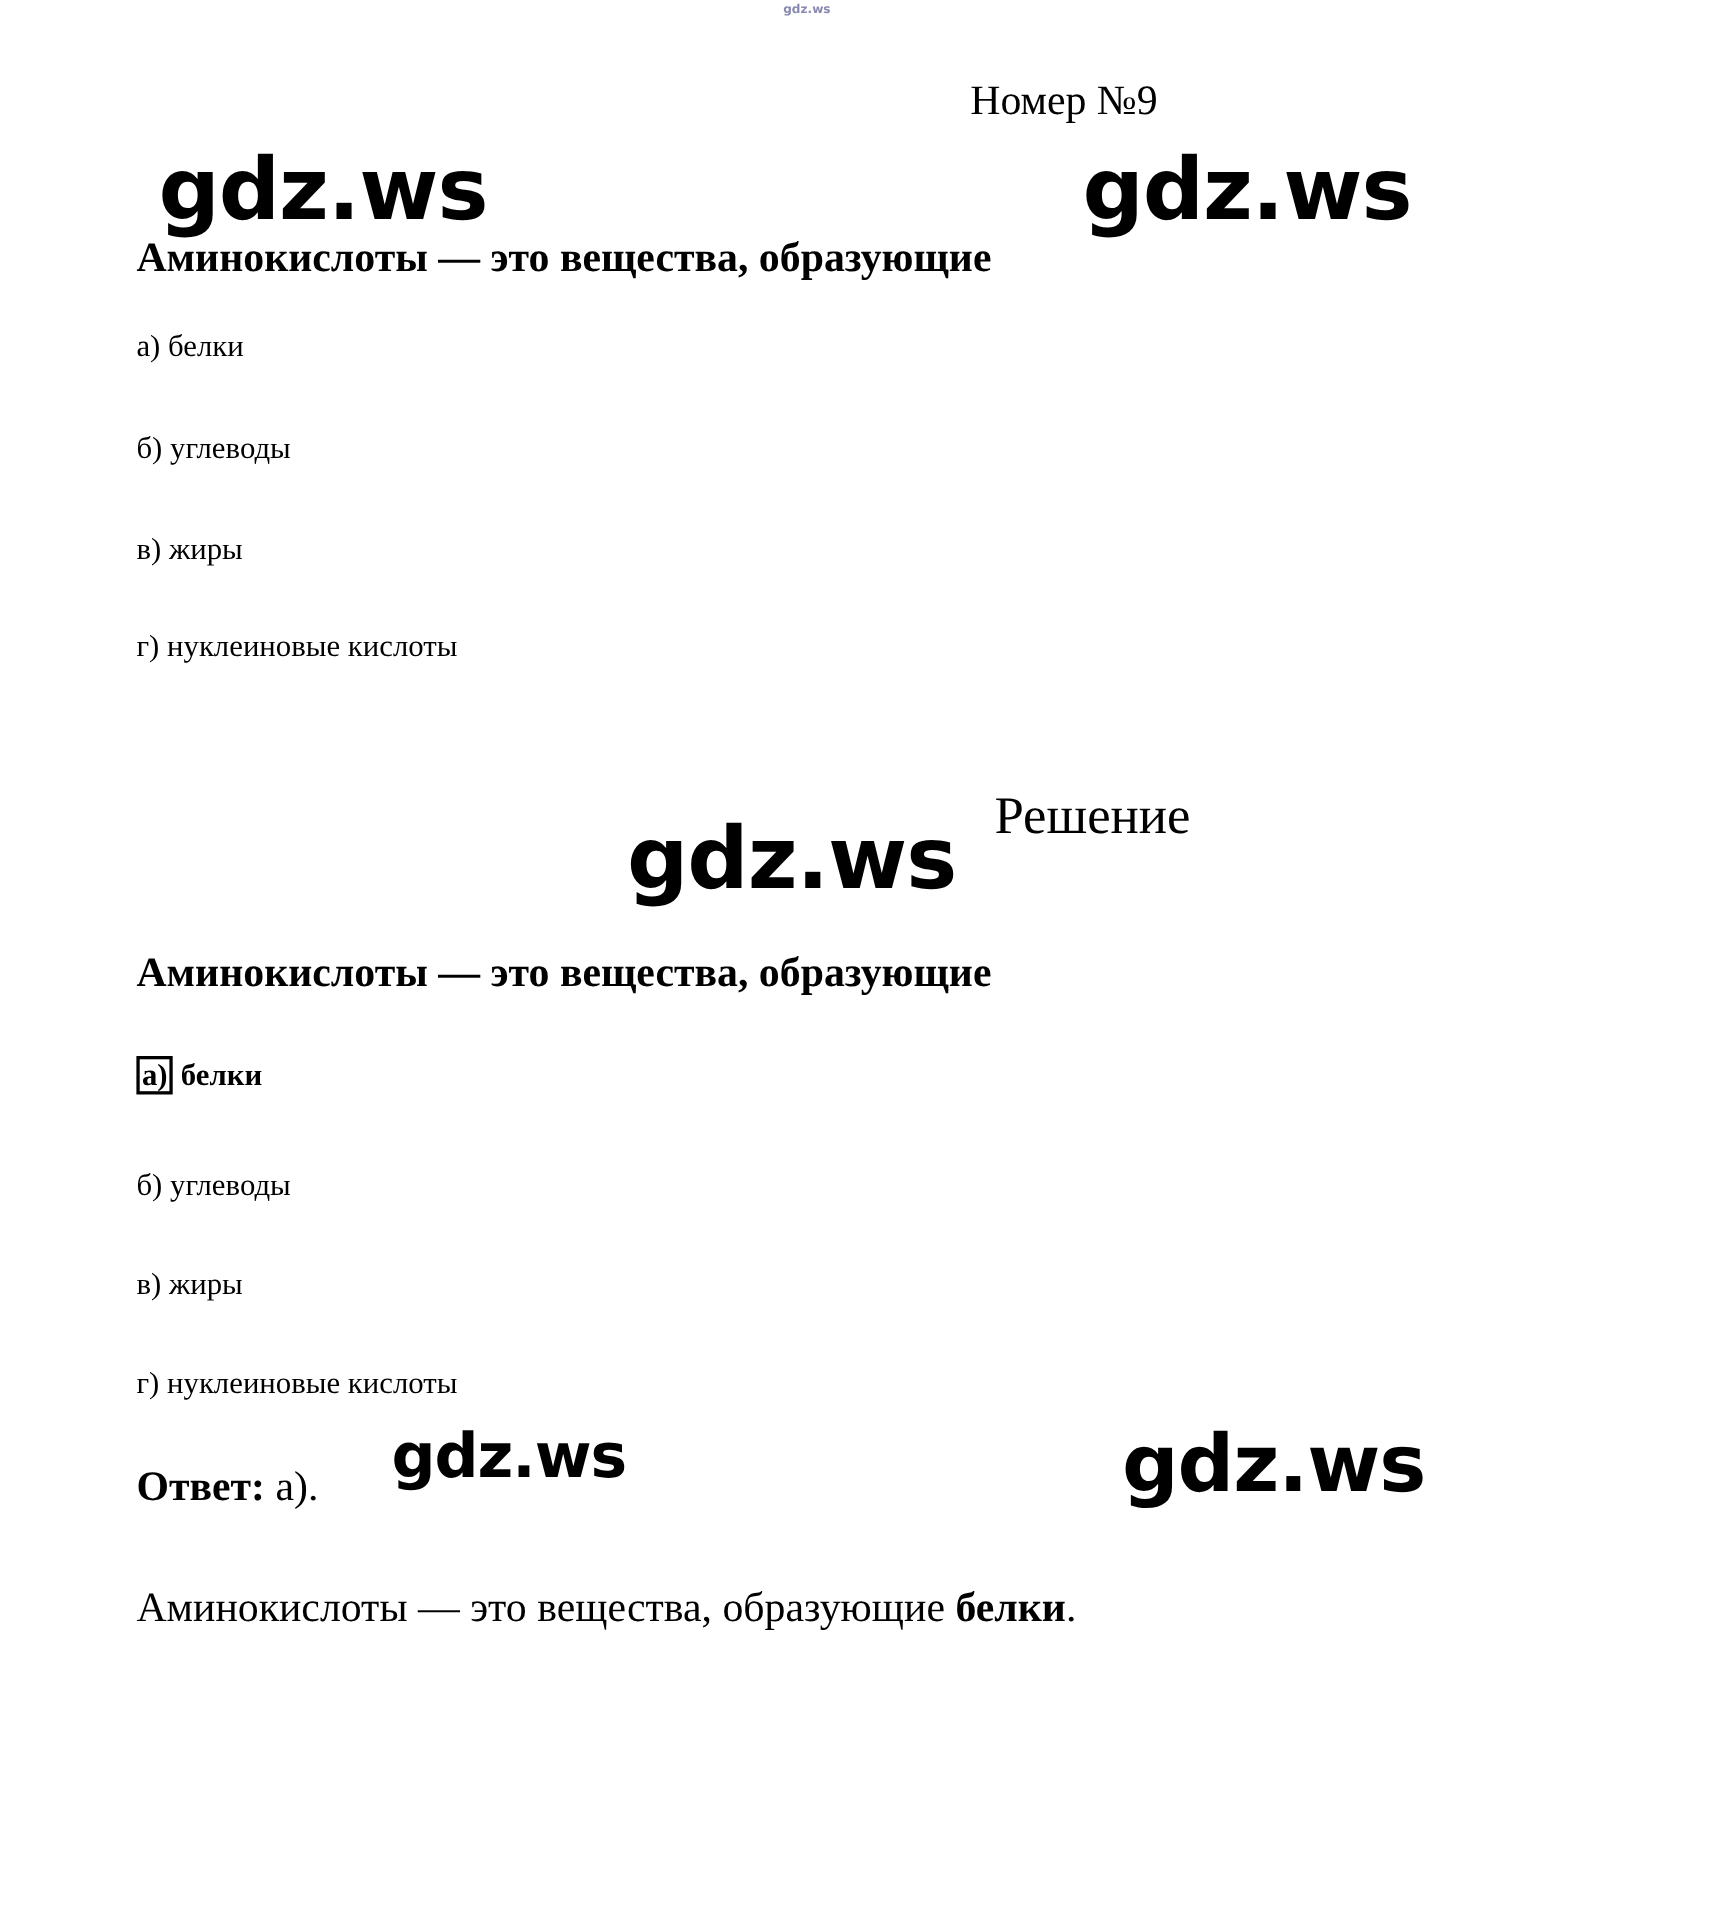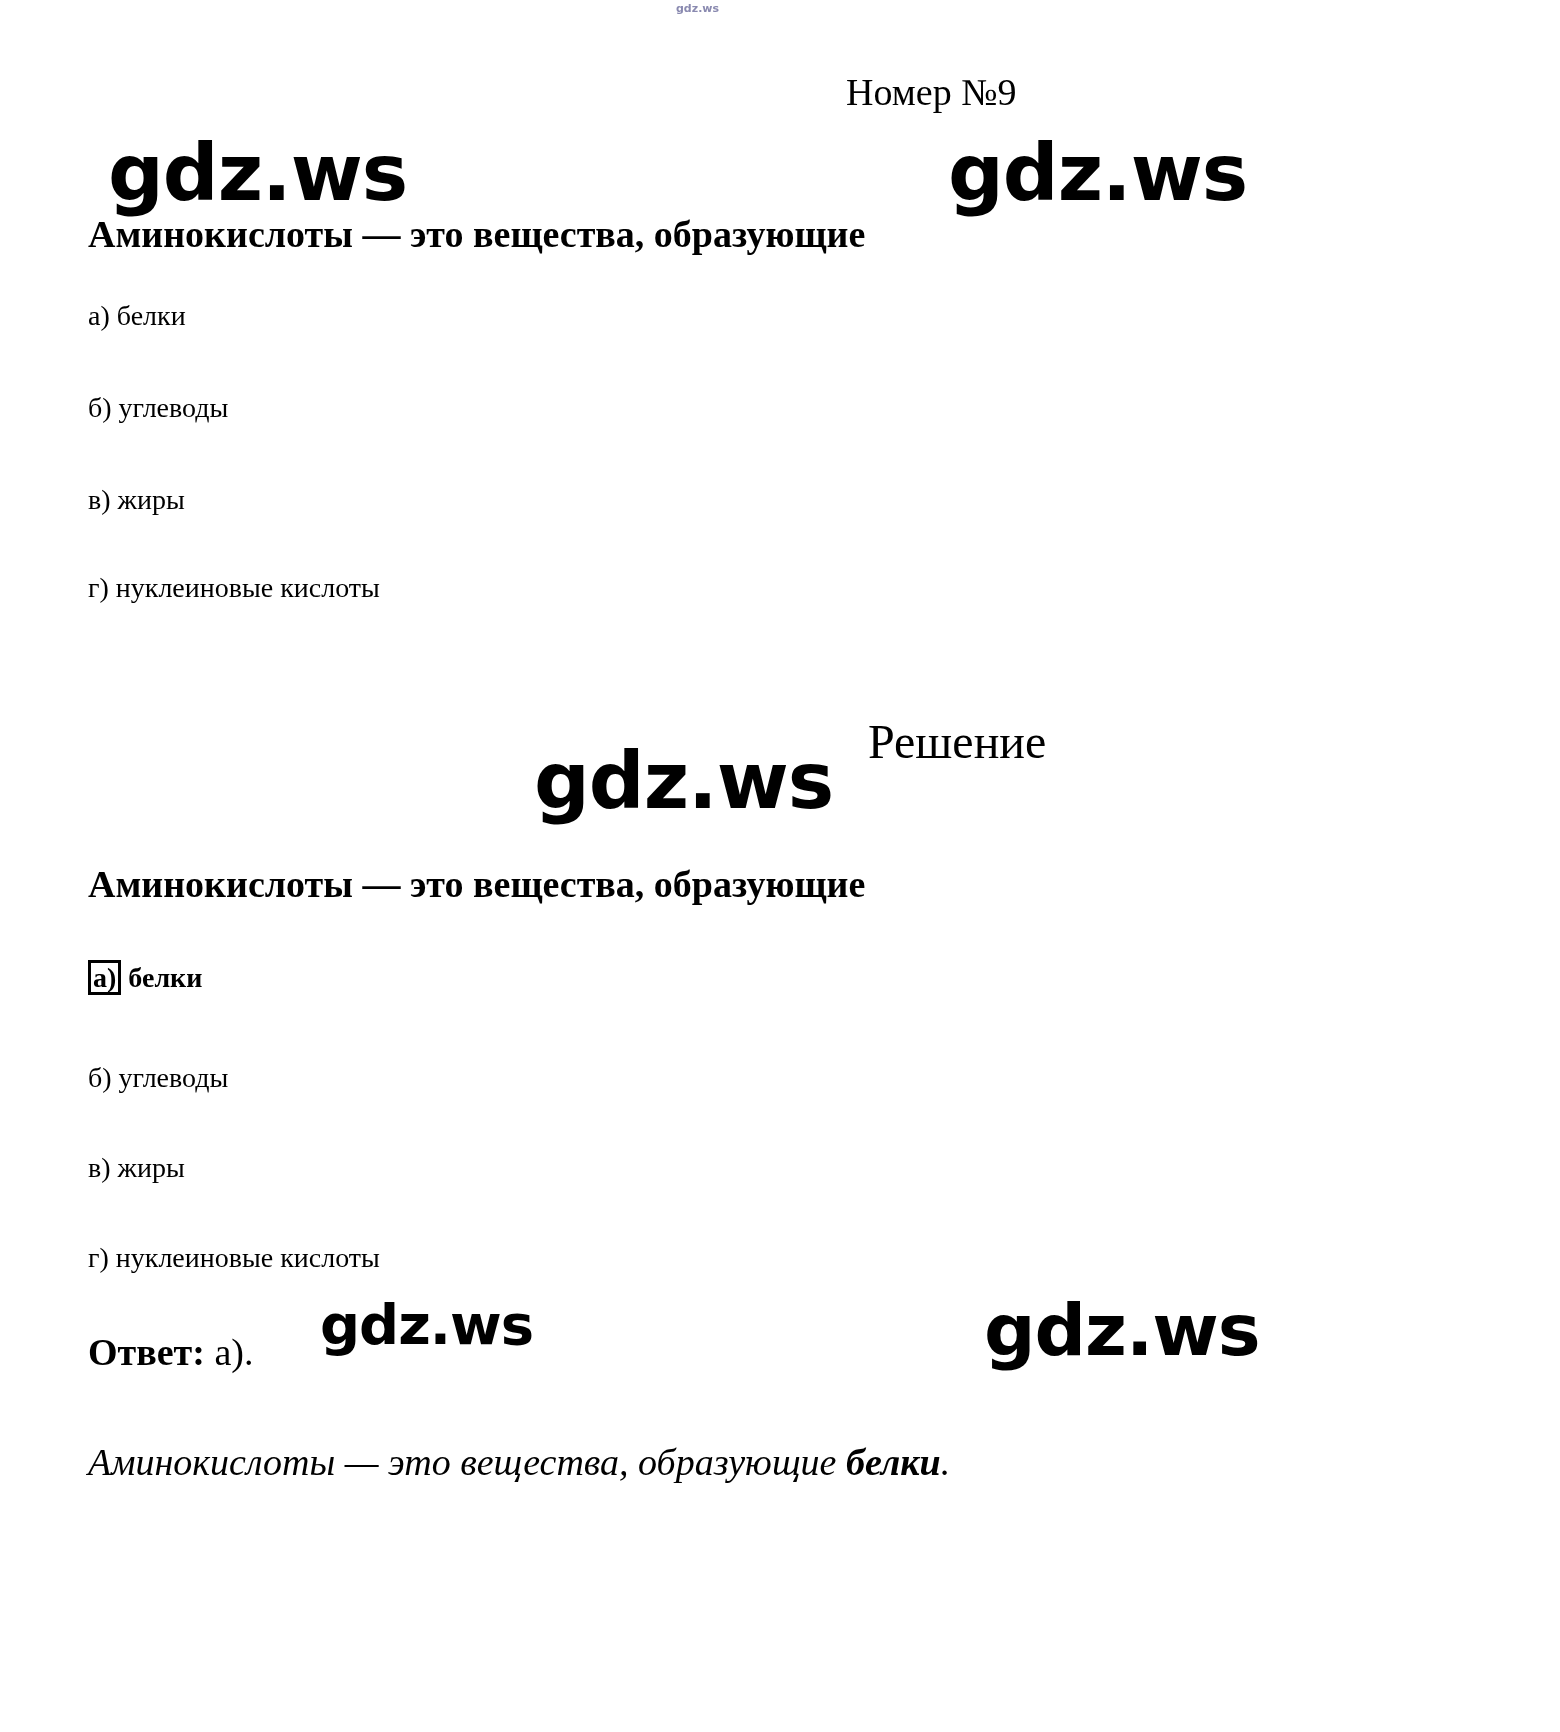--- a/index.html
+++ b/index.html
@@ -13,20 +13,21 @@
     position: relative;
     font-family: "Liberation Serif", serif;
     color: #000000;
     overflow: hidden;
   }
 
   .page {
     position: relative;
     width: 1260px;
     height: 1732px;
+    margin-left: 36px;
   }
 
   
   .wm {
     position: absolute;
     font-family: "DejaVu Sans", sans-serif;
     font-weight: bold;
     color: #000000;
     white-space: nowrap;
     letter-spacing: -1px;
@@ -107,21 +108,20 @@
     white-space: nowrap;
   }
   .answer-line .lbl { font-weight: bold; text-align: center; }
 
   .final-line {
     position: absolute;
     left: 88px;
     top: 1440px;
     font-size: 38px;
     white-space: nowrap;
-    font-style: italic;
   }
   .final-line b { font-weight: bold; }
 </style>
 </head>
 <body>
 
 <div class="page">
 
   <div class="wm-tiny" id="wm-top-small">gdz.ws</div>
   <div class="wm" id="wm-left-1">gdz.ws</div>

